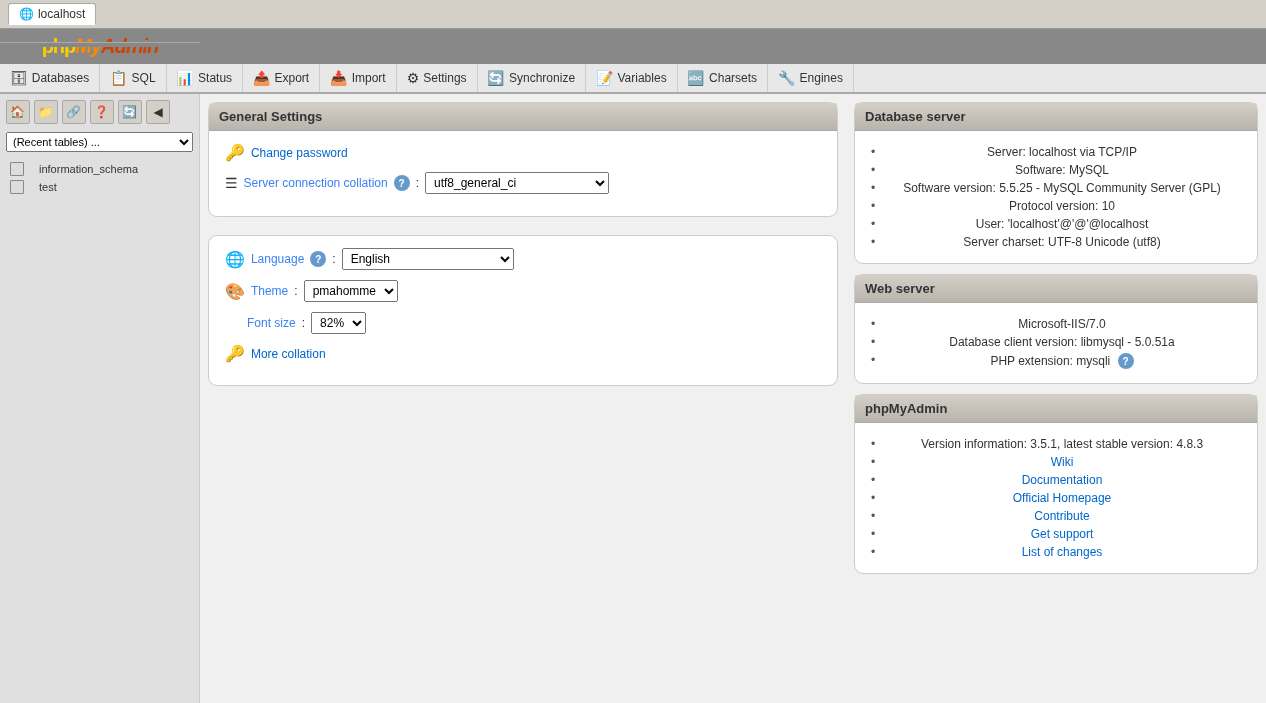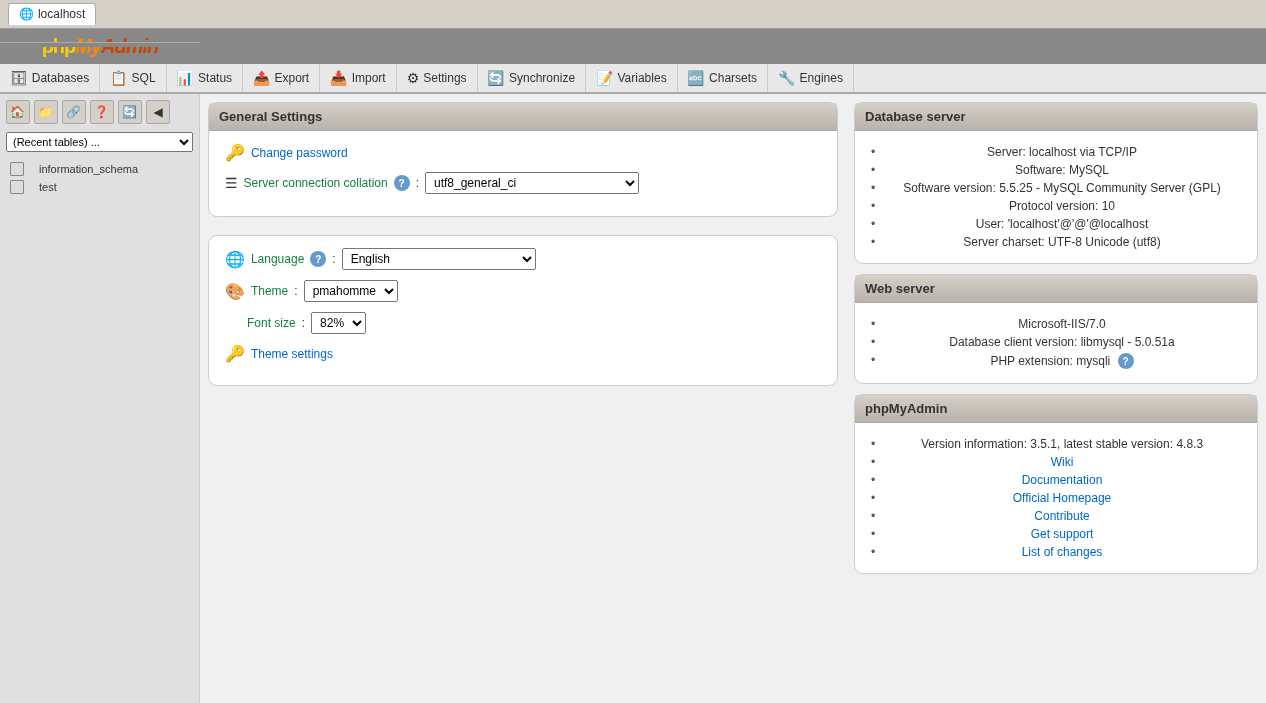--- a/index.html
+++ b/index.html
@@ -106,21 +106,21 @@
       padding: 12px 16px;
     }
 
     
     .form-row {
       display: flex;
       align-items: center;
       gap: 6px;
       margin-bottom: 10px;
     }
-    .form-row label { color: #15803d; font-size: 12px; text-align: center; }
+    .form-row label { color: #3b82f6; font-size: 12px; text-align: center; }
     .form-row select {
       font-size: 12px;
       padding: 2px 4px;
     }
     .help-icon {
       display: inline-flex;
       align-items: center;
       justify-content: center;
       width: 16px; height: 16px;
       background: #6699cc;
@@ -178,21 +178,21 @@
       left: 0;
       color: #555;
     }
     .info-list a {
       color: #0066cc;
       text-decoration: none;
     }
 
     
     #collation-select {
-      width: 214px;
+      width: 184px;
     }
 
     
     .stepper-select {
       font-size: 12px;
     }
 
     
     #screen {
       width: 1266px;
@@ -366,42 +366,42 @@
         </div>
       </div>
 
       <div class="panel">
         <div class="panel-body">
           <div class="form-row">
             <span style="font-size:16px;">🌐</span>
             <label>Language</label>
             <span class="help-icon">?</span>
             <span>:</span>
-            <select style="width:194px;">
+            <select style="width:172px;">
               <option>English</option>
             </select>
           </div>
           <div class="form-row">
             <span style="font-size:16px;">🎨</span>
             <label>Theme</label>
             <span>:</span>
             <select>
               <option>pmahomme</option>
             </select>
           </div>
           <div class="form-row">
             <label style="padding-left:22px;">Font size</label>
             <span>:</span>
             <select class="stepper-select">
               <option>82%</option>
             </select>
           </div>
           <div class="form-row">
             <span style="font-size:16px;">🔑</span>
-            <a class="more-settings-link">Theme settings</a>
+            <a class="more-settings-link">More collation</a>
           </div>
         </div>
       </div>
     </div>
 
     <div id="right-panel">
 
       <div class="panel">
         <div class="panel-header">
           <span>Database server</span>

